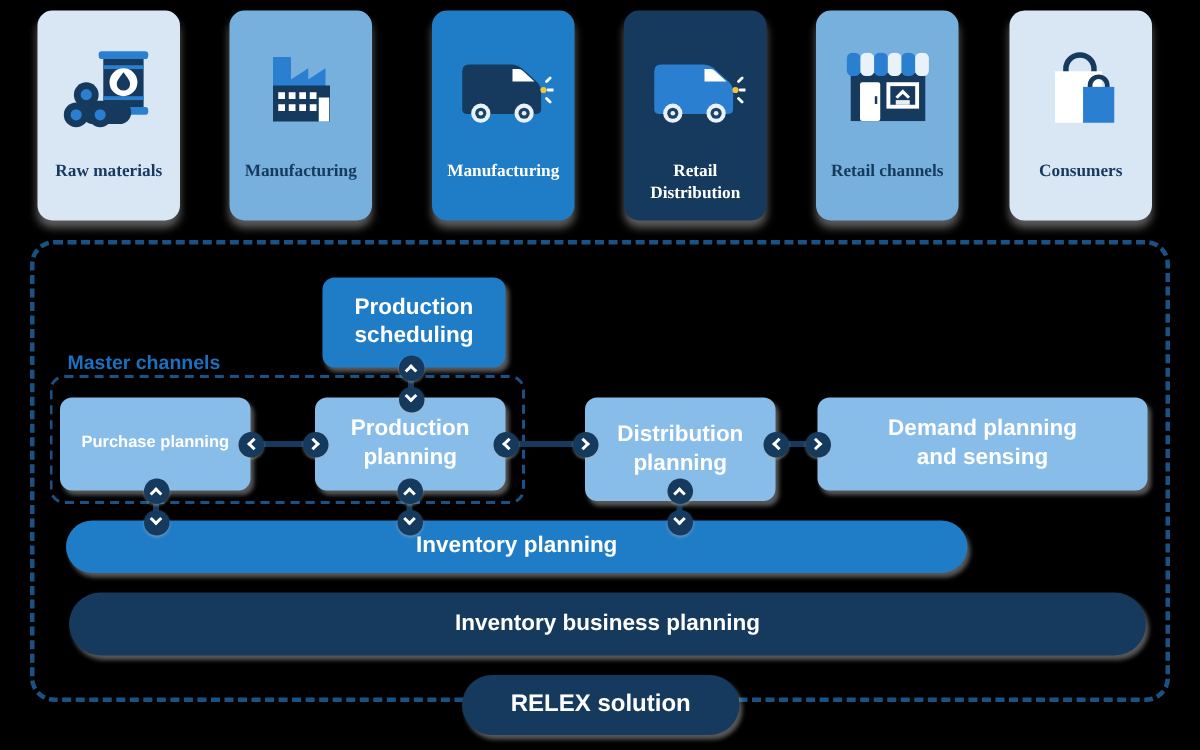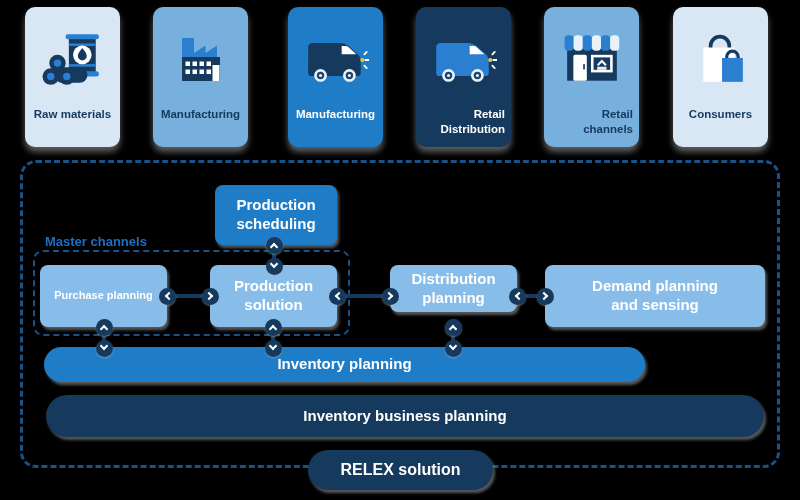--- a/index.html
+++ b/index.html
@@ -13,22 +13,22 @@
     position:absolute;top:7px;width:95px;height:140px;border-radius:10px;
     display:flex;flex-direction:column;align-items:center;
     box-shadow:0 5px 6px rgba(185,185,185,.5);
   }
   .card.pale{background:var(--card-pale-blue);}
   .card.mid{background:var(--card-light-blue);}
   .card.blue{background:var(--blue);}
   .card.navy{background:var(--navy);}
   .card .icon{height:90px;margin-top:8px;display:flex;align-items:center;justify-content:center;}
   .card-label{
-    font-size:11.5px;font-weight:bold;line-height:1.3;text-align:right;
-    padding:0 6px;margin-top:2px;color:var(--navy);
+    font-size:11.5px;font-weight:bold;line-height:1.3;text-align:center;
+    padding:0 6px;margin-top:2px;color:var(--navy);font-family:Liberation Serif, serif;
   }
   .card.blue .card-label,.card.navy .card-label{color:#fff;}
   
   .flow{
     position:absolute;left:20px;top:160px;width:760px;height:308px;
     border:3px dashed var(--dash-border);border-radius:16px;box-sizing:border-box;
   }
   .master-box{
     position:absolute;left:33px;top:250px;width:317px;height:86px;
     border:2px dashed var(--dash-border);border-radius:10px;box-sizing:border-box;z-index:1;
@@ -43,21 +43,21 @@
     color:#fff;font-weight:bold;text-align:center;z-index:2;
     box-shadow:2px 3px 3px rgba(175,175,175,.5);
   }
   .node span{display:inline-block;line-height:1.25;}
   .node.blue{background:var(--blue);}
   .node.light{background:var(--light-blue);}
   .node.navy{background:var(--navy);}
   .n-sched{left:215px;top:185px;width:122px;height:60px;border-radius:8px;font-size:15px;}
   .n-purchase{left:40px;top:265px;width:127px;height:62px;border-radius:8px;font-size:11px;}
   .n-production{left:210px;top:265px;width:127px;height:62px;border-radius:8px;font-size:15px;}
-  .n-distribution{left:390px;top:265px;width:127px;height:47px;border-radius:8px;font-size:15px;}
+  .n-distribution{left:390px;top:265px;width:127px;height:69px;border-radius:8px;font-size:15px;}
   .n-demand{left:545px;top:265px;width:220px;height:62px;border-radius:8px;font-size:15px;}
   .n-demand span{max-width:135px;}
   .n-inventory{left:44px;top:347px;width:601px;height:35px;border-radius:18px;font-size:15px;}
   .n-integrated{left:46px;top:395px;width:718px;height:42px;border-radius:21px;font-size:15px;}
   .n-relex{left:308px;top:450px;width:185px;height:40px;border-radius:20px;font-size:16px;z-index:4;}
   
   .hline,.vline{position:absolute;background:var(--navy);z-index:5;}
   .hline{height:4px;}
   .vline{width:4px;}
   .circ{
@@ -194,21 +194,21 @@
   <div class="master-label">Master channels</div>
   <div class="master-box"></div>
 
   <div class="node blue n-sched">
       <span>Production scheduling</span>
     </div>
   <div class="node light n-purchase">
       <span>Purchase planning</span>
     </div>
   <div class="node light n-production">
-      <span>Production solution</span>
+      <span>Production planning</span>
     </div>
   <div class="node light n-distribution">
       <span>Distribution planning</span>
     </div>
   <div class="node light n-demand">
       <span>Demand planning and sensing</span>
     </div>
   <div class="node blue n-inventory">
       <span>Inventory planning</span>
     </div>

